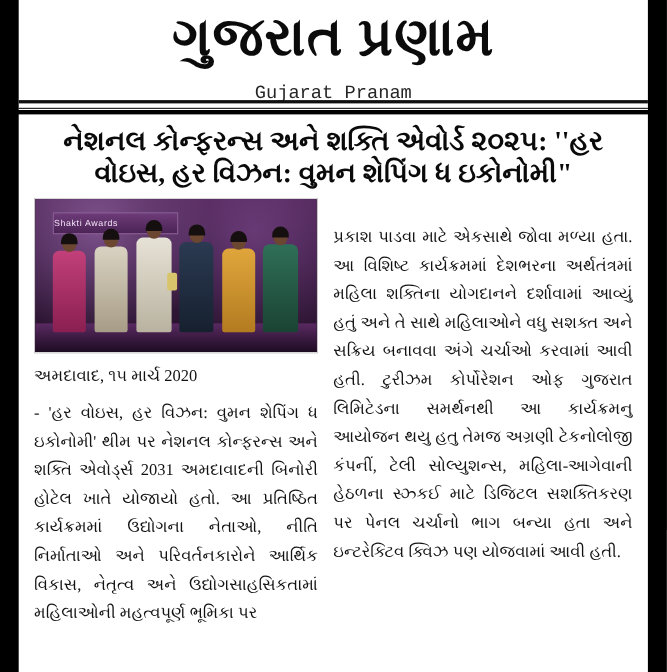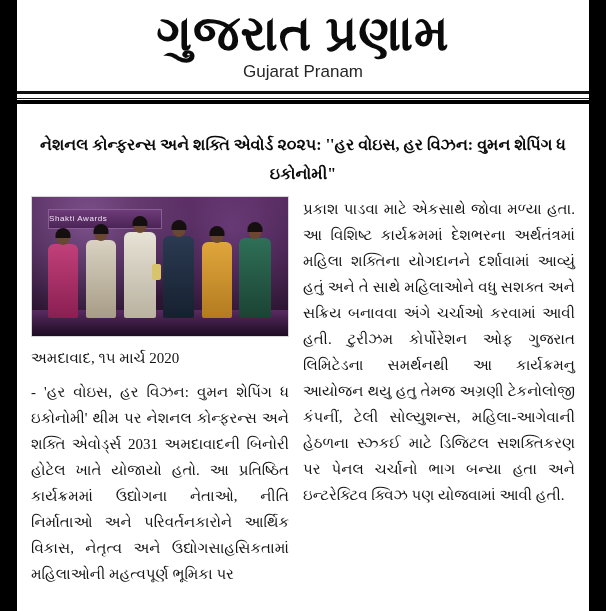--- a/index.html
+++ b/index.html
@@ -35,24 +35,24 @@
     font-family: "Liberation Serif", serif;
     font-weight: bold;
     font-size: 49px;
     line-height: 56px;
     letter-spacing: 1px;
     color: #0b0b0b;
     white-space: nowrap;
   }
   .masthead-sub {
     text-align: center;
-    font-family: Liberation Sans, sans-serif;
+    font-family: Liberation Mono, monospace;
     font-size: 17px;
     color: #262626;
-    margin-top: 0;
+    margin-top: 14px;
   }
   .masthead-rule {
     position: absolute;
     left: 0;
     bottom: 6px;
     width: 100%;
     height: 3px;
     background: #111111;
   }
   .masthead-rule2 {
@@ -71,36 +71,37 @@
     top: 104px;
     width: 572px;
     height: 507px;
     background: #ffffff;
     box-sizing: border-box;
     padding: 10px 14px 0 14px;
   }
   .headline {
     font-family: "Liberation Serif", serif;
     font-weight: bold;
-    font-size: 16px;
+    font-size: 25px;
     line-height: 29px;
     color: #0a0a0a;
     text-align: center;
-    margin: 16px 6px 8px 6px;
+    margin: 0 6px 8px 6px;
   }
   .columns {
     display: flex;
     gap: 14px;
   }
   .col-left {
     width: 258px;
     flex: 0 0 258px;
   }
   .col-right {
     flex: 1 1 auto;
+    margin-top: 23px;
   }
 
   
   .photo {
     position: relative;
     width: 258px;
     height: 141px;
     overflow: hidden;
     background: #2b1430;
     border: 1px solid #d8d8d8;

